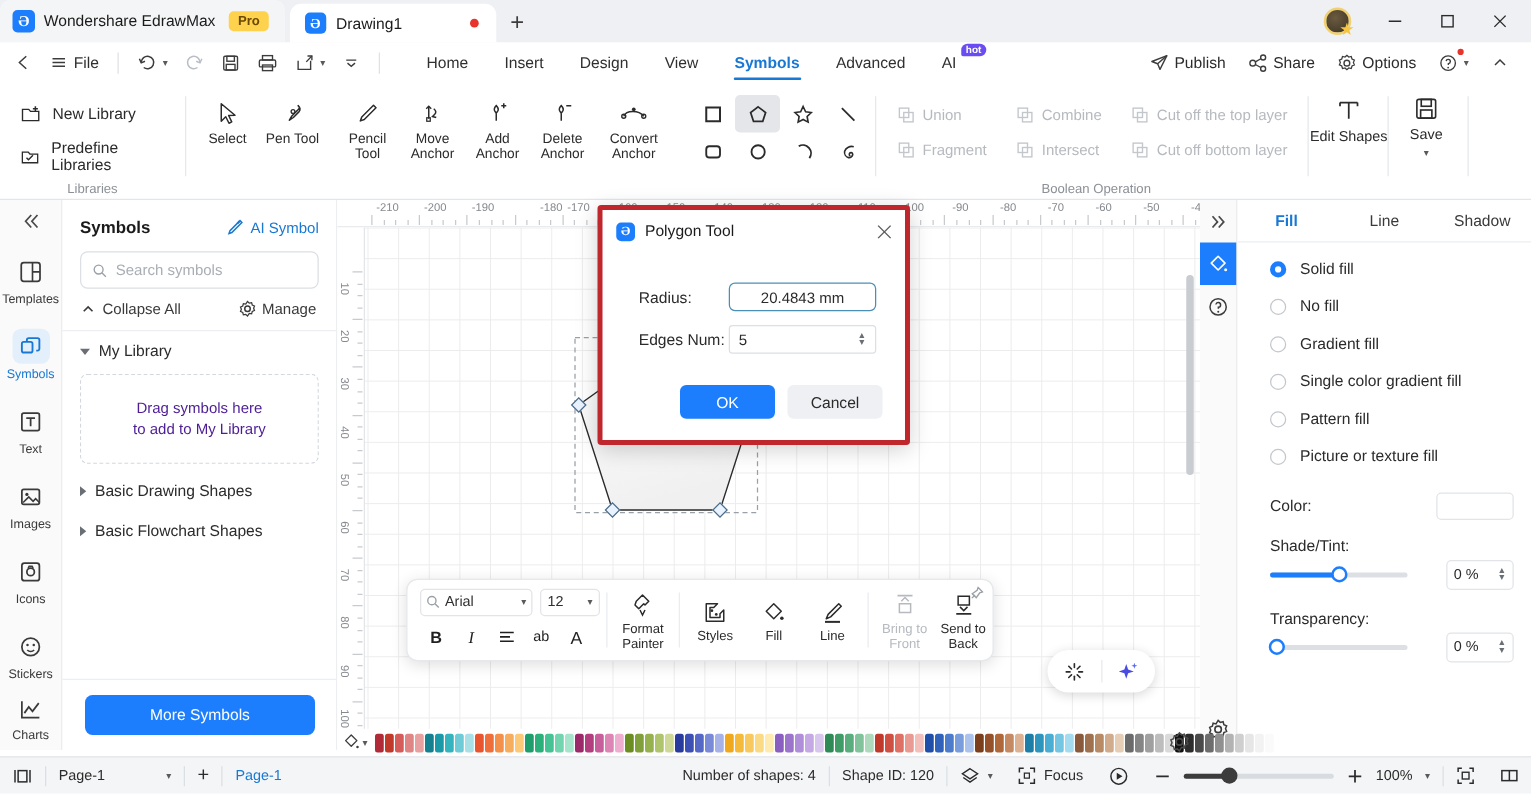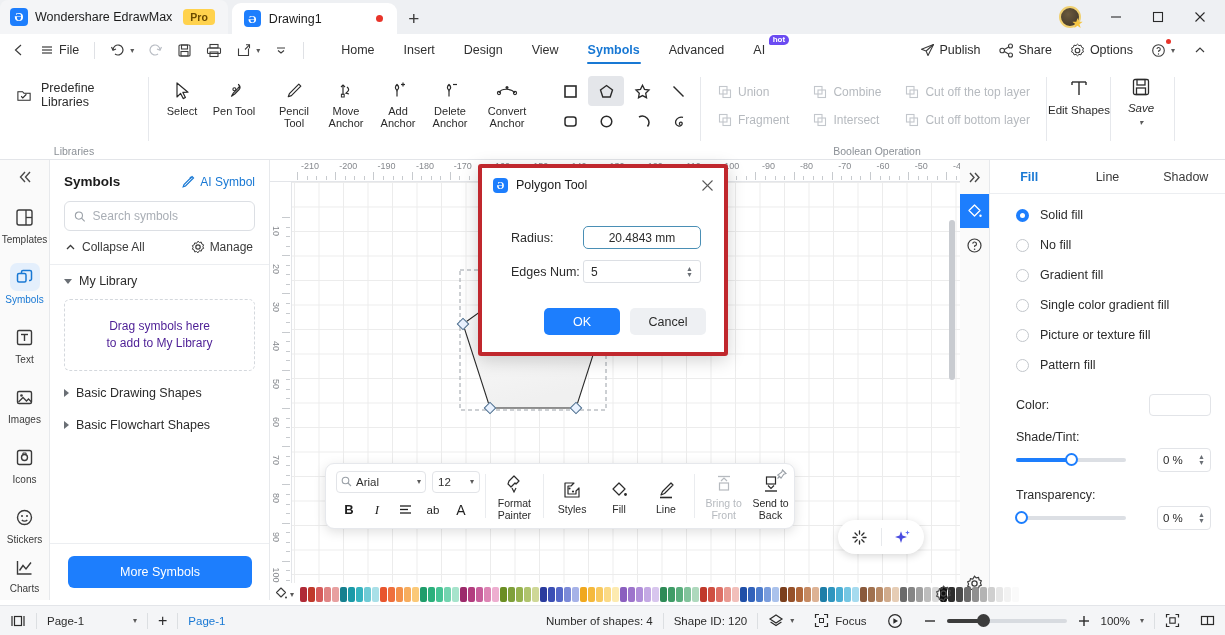--- a/index.html
+++ b/index.html
@@ -376,20 +376,28 @@
             <polyline points="3,9 7,5 11,9" fill="none" stroke="#3c3c3c" stroke-width="1.2"></polyline>
           </svg>
       </div>
     </div>
   </div>
 
   <div class="ribbon">
 
     <div class="rgroup" style="left:0; width:148px;">
       <div style="padding:10px 0 0 8px;">
+        <div class="libbtn">
+          <svg width="17" height="17" viewBox="0 0 17 17">
+              <path d="M2 4.5h5l1.4 1.6H15v7.4H2z" fill="none" stroke="#2b2b2b" stroke-width="1.1"></path>
+              <line x1="12.3" y1="2" x2="12.3" y2="6" stroke="#2b2b2b" stroke-width="1.2"></line>
+              <line x1="10.3" y1="4" x2="14.3" y2="4" stroke="#2b2b2b" stroke-width="1.2"></line>
+            </svg>
+          <span>New Library</span>
+        </div>
         <div class="libbtn" style="margin-top:4px;">
           <svg width="17" height="17" viewBox="0 0 17 17">
               <path d="M2 4.5h5l1.4 1.6H15v7.4H2z" fill="none" stroke="#2b2b2b" stroke-width="1.1"></path>
               <polyline points="5.5,9.3 7.2,11 11,7.2" fill="none" stroke="#2b2b2b" stroke-width="1.2"></polyline>
             </svg>
           <span>Predefine Libraries</span>
         </div>
       </div>
       <div class="rglabel">Libraries</div>
     </div>
@@ -553,21 +561,21 @@
             <line x1="5" y1="6" x2="19" y2="6" stroke="#2b2b2b" stroke-width="1.4"></line>
             <line x1="12" y1="6" x2="12" y2="19" stroke="#2b2b2b" stroke-width="1.4"></line>
             <line x1="5" y1="6" x2="5" y2="9" stroke="#2b2b2b" stroke-width="1.4"></line>
             <line x1="19" y1="6" x2="19" y2="9" stroke="#2b2b2b" stroke-width="1.4"></line>
           </svg>
         <span class="bname" style="white-space:nowrap;">Edit Shapes</span>
       </div>
     </div>
     <div class="rgsep" style="left:1110px;"></div>
 
-    <div class="rgroup" style="left:1112px; width:58px;font-style:italic;">
+    <div class="rgroup" style="left:1112px; width:58px;">
       <div class="bigbtn">
         <svg width="22" height="22" viewBox="0 0 22 22">
             <rect x="3.5" y="3.5" width="15" height="15" rx="1.5" fill="none" stroke="#2b2b2b" stroke-width="1.3"></rect>
             <rect x="7" y="3.5" width="8" height="5.5" fill="none" stroke="#2b2b2b" stroke-width="1.3"></rect>
             <rect x="6.5" y="12" width="9" height="6.5" fill="none" stroke="#2b2b2b" stroke-width="1.3"></rect>
           </svg>
         <span class="bname">Save</span>
         <span class="caret-s">▾</span>
       </div>
     </div>
@@ -716,21 +724,21 @@
         <div class="ticklabel" style="left: 78.2px;">-200</div>
         <div class="tickmark minor" style="left: 74.75px;"></div>
         <div class="tickmark minor" style="left: 84.3px;"></div>
         <div class="tickmark minor" style="left: 93.85px;"></div>
         <div class="tickmark" style="left: 103.4px;"></div>
         <div class="ticklabel" style="left: 116.4px;">-190</div>
         <div class="tickmark minor" style="left: 112.95px;"></div>
         <div class="tickmark minor" style="left: 122.5px;"></div>
         <div class="tickmark minor" style="left: 132.05px;"></div>
         <div class="tickmark" style="left: 141.6px;"></div>
-        <div class="ticklabel" style="left: 155px;">-180</div>
+        <div class="ticklabel" style="left: 171px;">-180</div>
         <div class="tickmark minor" style="left: 151.15px;"></div>
         <div class="tickmark minor" style="left: 160.7px;"></div>
         <div class="tickmark minor" style="left: 170.25px;"></div>
         <div class="tickmark" style="left: 179.8px;"></div>
         <div class="ticklabel" style="left: 192.8px;">-170</div>
         <div class="tickmark minor" style="left: 189.35px;"></div>
         <div class="tickmark minor" style="left: 198.9px;"></div>
         <div class="tickmark minor" style="left: 208.45px;"></div>
         <div class="tickmark" style="left: 218px;"></div>
         <div class="ticklabel" style="left: 231px;">-160</div>
@@ -1024,25 +1032,25 @@
       <div class="radiorow">
         <span class="radio"></span>
         <span>Gradient fill</span>
       </div>
       <div class="radiorow">
         <span class="radio"></span>
         <span>Single color gradient fill</span>
       </div>
       <div class="radiorow">
         <span class="radio"></span>
-        <span>Picture or texture fill</span>
+        <span>Pattern fill</span>
       </div>
       <div class="radiorow">
         <span class="radio"></span>
-        <span>Pattern fill</span>
+        <span>Picture or texture fill</span>
       </div>
 
       <div class="frow" style="padding-top:14px;">
         <span class="flabel">Color:</span>
         <span class="colorswatch"></span>
       </div>
 
       <div class="frow" style="padding-bottom:2px;">
         <span class="flabel">Shade/Tint:</span>
       </div>

